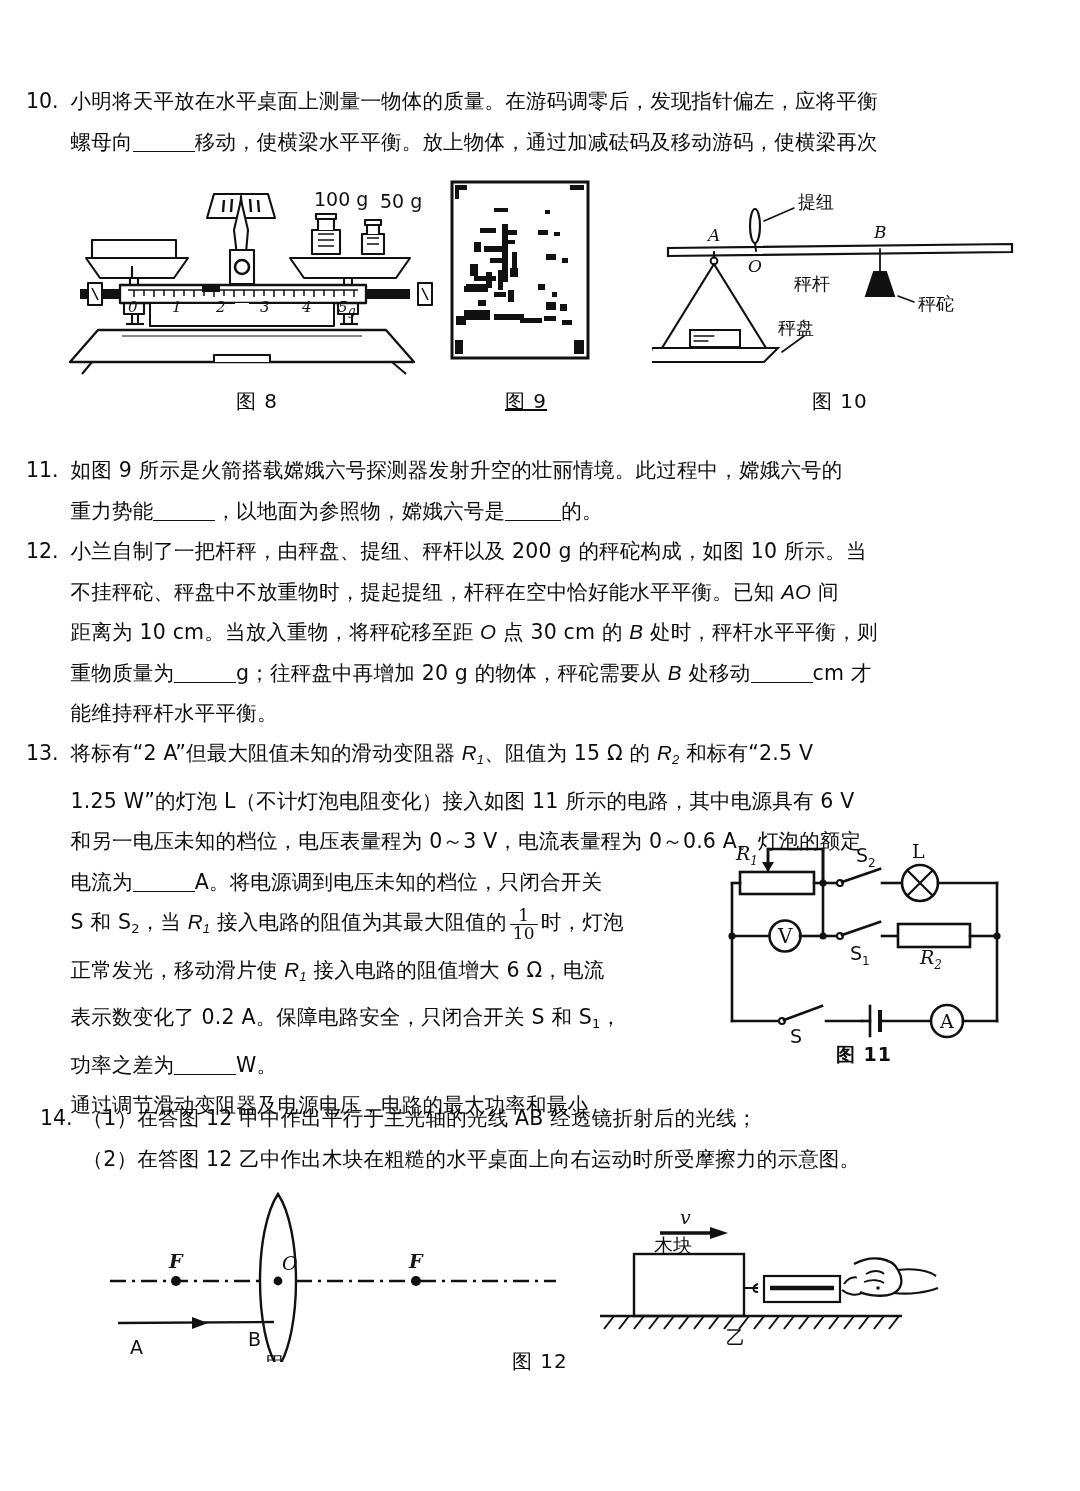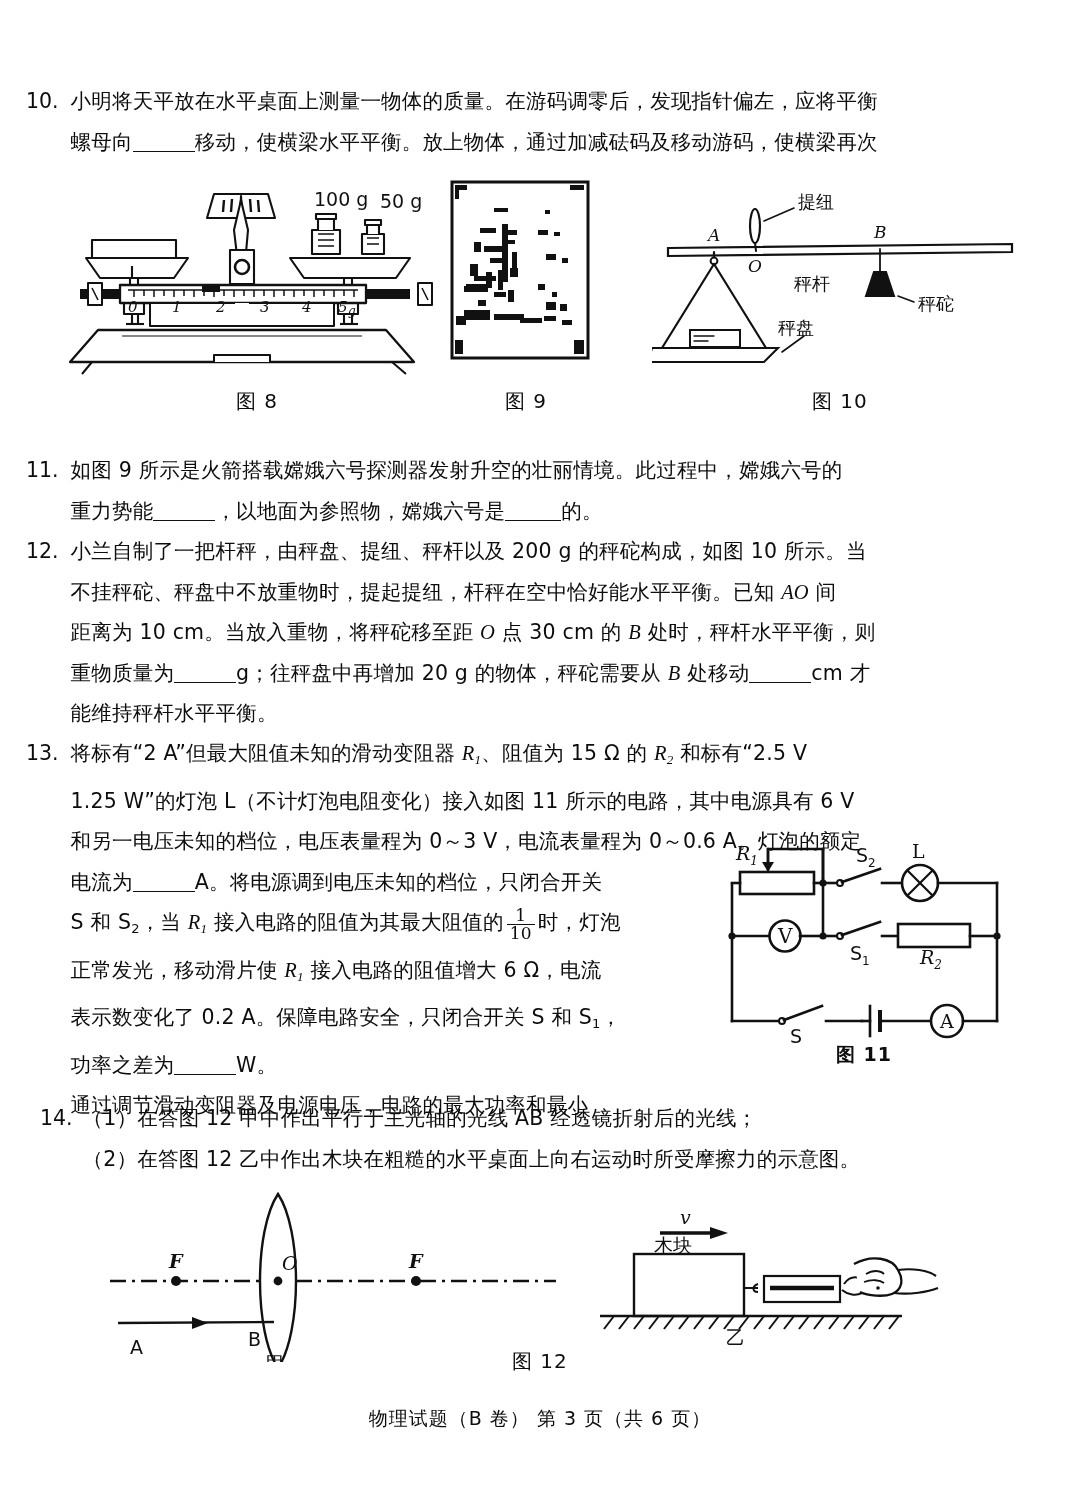--- a/index.html
+++ b/index.html
@@ -20,21 +20,21 @@
   .qbody{flex:1 1 auto;}
   .ln{
     font-size:20.5px;line-height:40.5px;white-space:nowrap;
     letter-spacing:0.2px;
   }
   .blank{
     display:inline-block;border-bottom:1.6px solid #111;
     vertical-align:-3px;
   }
   .b60{width:62px}.b54{width:56px}
-  i,.it{font-style:italic;font-family:Liberation Serif, serif;}
+  i,.it{font-style:italic;font-family:Liberation Sans, sans-serif;}
   .sub{font-size:13px;vertical-align:-4px;}
   .frac{
     display:inline-block;vertical-align:-10px;text-align:center;
     font-size:17px;line-height:1.02;margin:0 3px;
     font-family:"DejaVu Serif","Liberation Serif",serif;
   }
   .frac .n{display:block;padding:0 3px;}
   .frac .d{display:block;border-top:1.5px solid #111;padding:0 3px;}
 
   
@@ -254,21 +254,21 @@
       <g font-family="'DejaVu Sans',sans-serif" font-size="18" fill="#111">
         <text x="146" y="22">提纽</text>
         <text x="142" y="104">秤杆</text>
         <text x="266" y="124">秤砣</text>
         <text x="126" y="148">秤盘</text>
       </g>
     </svg>
   </div>
 
   <div class="cap" style="left:236px;top:388px;">图 8</div>
-  <div class="cap" style="left:505px;top:388px;">图 9</div>
+  <div class="cap" style="left:505px;top:388px;text-decoration:underline;">图 9</div>
   <div class="cap" style="left:812px;top:388px;">图 10</div>
 
   <div class="q" style="left:26px;top:450px;width:1030px;">
     <div class="qnum">11.</div>
     <div class="qbody" style="margin-left:12px;">
       <div class="ln">如图 9 所示是火箭搭载嫦娥六号探测器发射升空的壮丽情境。此过程中，嫦娥六号的</div>
       <div class="ln">
         重力势能<span class="blank b60"></span>，以地面为参照物，嫦娥六号是<span class="blank b54"></span>的。
       </div>
     </div>
@@ -481,15 +481,14 @@
       <g fill="#111">
         <text x="88" y="28" font-family="'DejaVu Serif',serif" font-size="19" font-style="italic">v</text>
         <text x="62" y="56" font-family="'DejaVu Sans',sans-serif" font-size="19">木块</text>
         <text x="134" y="148" font-family="'DejaVu Sans',sans-serif" font-size="19">乙</text>
       </g>
     </svg>
   </div>
 
   <div class="cap" style="left:512px;top:1348px;">图 12</div>
 
-  <div class="footer" style="top:1406px;">物理试题（B 卷）  第 3 页（共 6 页）</div>
 
 </div>
 
 </body></html>

